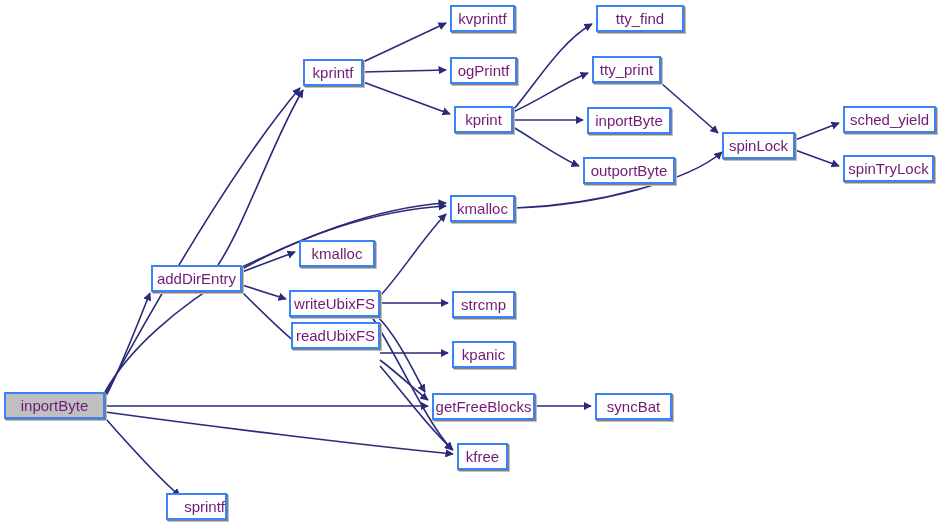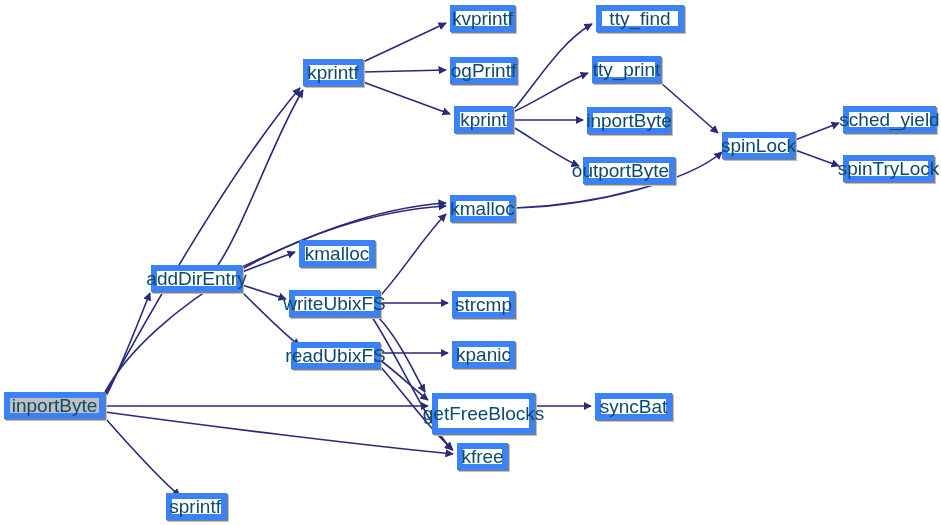--- a/index.html
+++ b/index.html
@@ -23,24 +23,24 @@
     height: 525px;
     pointer-events: none;
   }
   .node {
     position: absolute;
     box-sizing: border-box;
     display: flex;
     align-items: center;
     justify-content: center;
     background: #ffffff;
-    border: 6px solid #3b82f6;
+    border: 2px solid #3b82f6;
     box-shadow: 1px 1px 0 0 #808080, 2px 2px 0 0 #c0c0c0;
-    font-size: 19px;
-    color: #0c4a6e;
+    font-size: 15px;
+    color: #701a75;
     line-height: 1;
     white-space: nowrap;
     z-index: 2;
   }
   .node.current {
     background: #bfbfbf;
   }
   .node span {
     display: block;
     padding-bottom: 1px;
@@ -101,57 +101,57 @@
       </div>
       <div class="node" style="left: 303px; top: 59px; width: 60px; height: 27px;">
         <span>kprintf</span>
       </div>
       <div class="node" style="left: 299px; top: 240px; width: 76px; height: 27px;">
         <span>kmalloc</span>
       </div>
       <div class="node" style="left: 289px; top: 290px; width: 91px; height: 27px;">
         <span>writeUbixFS</span>
       </div>
-      <div class="node" style="left: 291px; top: 342px; width: 89px; height: 27px; justify-content: center;">
+      <div class="node" style="left: 291px; top: 322px; width: 89px; height: 27px; justify-content: center;">
         <span>readUbixFS</span>
       </div>
       <div class="node" style="left: 450px; top: 5px; width: 65px; height: 27px;">
         <span>kvprintf</span>
       </div>
       <div class="node" style="left: 450px; top: 57px; width: 67px; height: 27px;">
         <span>ogPrintf</span>
       </div>
       <div class="node" style="left: 454px; top: 106px; width: 59px; height: 27px;">
         <span>kprint</span>
       </div>
       <div class="node" style="left: 450px; top: 195px; width: 65px; height: 27px;">
         <span>kmalloc</span>
       </div>
       <div class="node" style="left: 452px; top: 291px; width: 63px; height: 27px;">
         <span>strcmp</span>
       </div>
       <div class="node" style="left: 452px; top: 341px; width: 63px; height: 27px;">
         <span>kpanic</span>
       </div>
-      <div class="node" style="left: 432px; top: 393px; width: 103px; height: 41px;">
+      <div class="node" style="left: 432px; top: 393px; width: 103px; height: 27px;">
         <span>getFreeBlocks</span>
       </div>
       <div class="node" style="left: 457px; top: 443px; width: 51px; height: 27px;">
         <span>kfree</span>
       </div>
       <div class="node" style="left: 596px; top: 5px; width: 88px; height: 27px;">
         <span>tty_find</span>
       </div>
       <div class="node" style="left: 592px; top: 56px; width: 69px; height: 27px; justify-content: center;">
         <span>tty_print</span>
       </div>
       <div class="node" style="left: 587px; top: 107px; width: 84px; height: 27px;">
         <span>inportByte</span>
       </div>
-      <div class="node" style="left: 583px; top: 157px; width: 92px; height: 27px; justify-content: flex-end;">
+      <div class="node" style="left: 583px; top: 157px; width: 92px; height: 27px;">
         <span>outportByte</span>
       </div>
       <div class="node" style="left: 595px; top: 393px; width: 77px; height: 27px;">
         <span>syncBat</span>
       </div>
       <div class="node" style="left: 722px; top: 132px; width: 73px; height: 27px;">
         <span>spinLock</span>
       </div>
       <div class="node" style="left: 843px; top: 106px; width: 93px; height: 27px;">
         <span>sched_yield</span>

